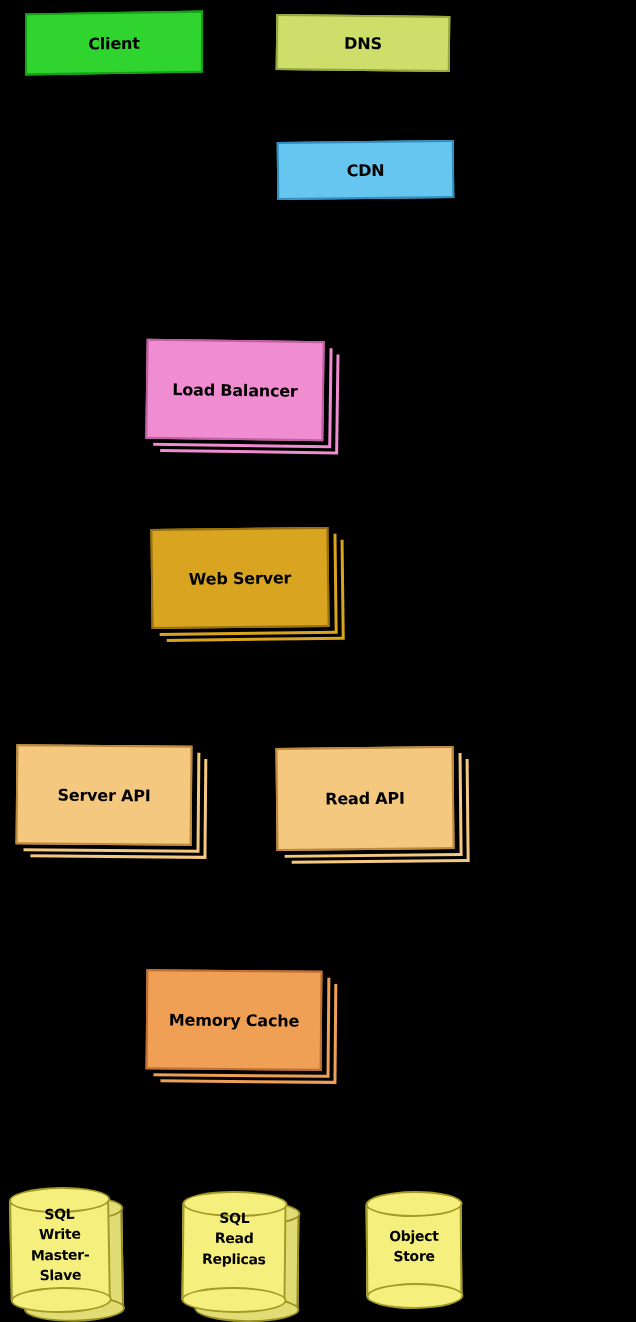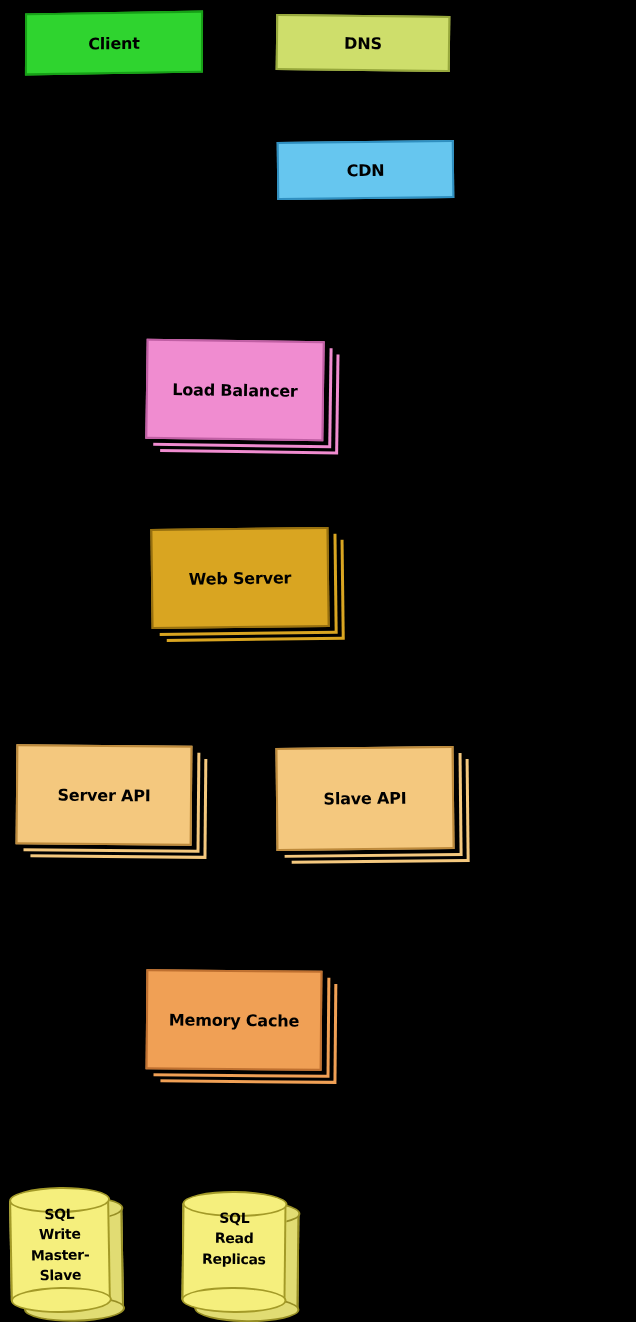--- a/index.html
+++ b/index.html
@@ -92,21 +92,21 @@
 
   <div class="box stacked web">
     <span>Web Server</span>
   </div>
 
   <div class="box stacked wapi">
     <span>Server API</span>
   </div>
 
   <div class="box stacked rapi">
-    <span>Slave API</span>
+    <span>Read API</span>
   </div>
 
   <div class="box stacked cache">
     <span>Memory Cache</span>
   </div>
 
   <div class="cylwrap sqlw">
     <div class="cyl back"></div>
     <div class="cyl">
       <div class="cyl-lbl">
@@ -122,14 +122,22 @@
     <div class="cyl back"></div>
     <div class="cyl">
       <div class="cyl-lbl">
         <div>SQL</div>
         <div>Read</div>
         <div>Replicas</div>
       </div>
     </div>
   </div>
 
+  <div class="cylwrap objs">
+    <div class="cyl">
+      <div class="cyl-lbl" style="padding-top:22px;">
+        <div>Object</div>
+        <div>Store</div>
+      </div>
+    </div>
+  </div>
 
 </div>
 
 </body></html>

